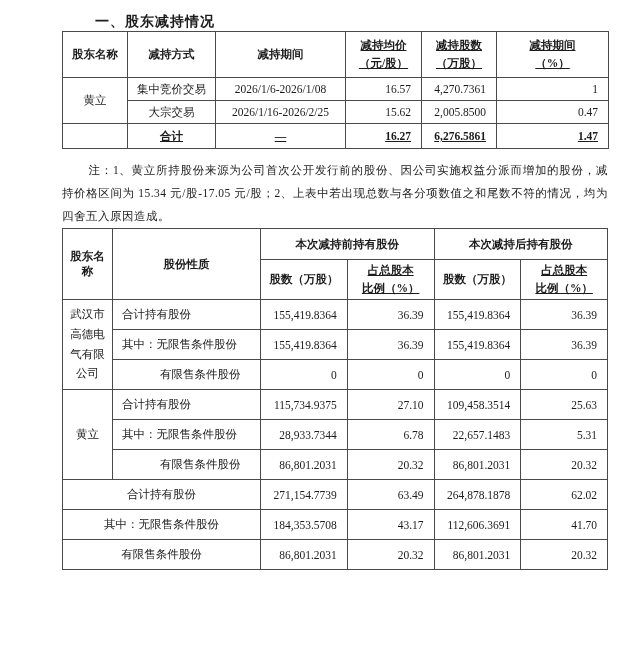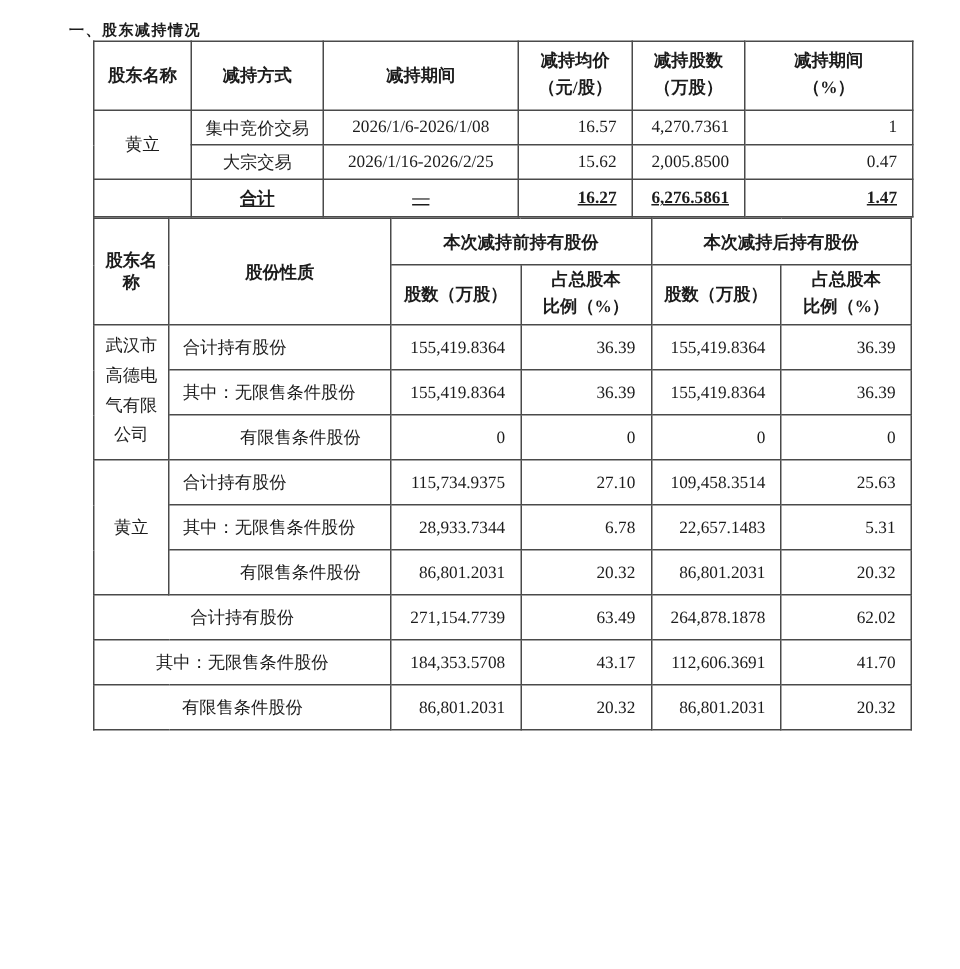--- a/index.html
+++ b/index.html
@@ -7,22 +7,22 @@
   body {
     background:#ffffff;
     color:#1c1c1c;
     font-family:"Liberation Serif","DejaVu Serif",serif;
     overflow:hidden;
     position:relative;
   }
   .doc { width:640px; height:646px; overflow:hidden; }
 
   .section-title {
-    font-size:10px; font-weight:bold;
-    margin:13px 0 0 46px; letter-spacing:1px;
+    font-size:14px; font-weight:bold;
+    margin:13px 0 0 95px; letter-spacing:1px;
   }
   .sub-title {
     font-size:12.5px; font-weight:normal;
     margin:14px 0 7px 106px; letter-spacing:1px;
   }
   .sub-title-2 {
     font-size:12.5px; font-weight:normal;
     margin:11px 0 8px 106px; letter-spacing:1px;
   }
 
@@ -53,21 +53,21 @@
   .t2 .c1{width:50px}.t2 .c2{width:148px}.t2 .c3{width:100px}
   .t2 .c4{width:75px}.t2 .c5{width:98px}.t2 .c6{width:75px}
   .t2 tr.head1{height:31px}
   .t2 tr.head2{height:40px}
   .t2 tr.r{height:30px}
 
   .num { text-align:right; padding-right:10px; }
   .left { text-align:left; padding-left:9px; }
   .indent { text-align:left; padding-left:47px; }
   .name-cell { padding:1px 5px; line-height:1.7;text-align:center; }
-  .two-line { line-height:1.55; }
+  .two-line { line-height:1.55;text-decoration:underline; }
 
   .note {
     width:546px; margin:10px 0 0 62px;
     font-size:11.5px; line-height:23px;
     text-align:justify; text-indent:2.3em;
     letter-spacing:0.5px;
   }
 </style>
 </head>
 <body>
@@ -114,20 +114,21 @@
       <td></td>
       <td>合计</td>
       <td>—</td>
       <td class="num">16.27</td>
       <td class="num">6,276.5861</td>
       <td class="num">1.47</td>
     </tr>
   </tbody>
     </table>
 
+  <p class="note">注：1、黄立所持股份来源为公司首次公开发行前的股份、因公司实施权益分派而增加的股份，减持价格区间为 15.34 元/股-17.05 元/股；2、上表中若出现总数与各分项数值之和尾数不符的情况，均为四舍五入原因造成。</p>
 
 
   <table class="t2">
     <tbody>
         <tr class="head1">
       <th class="c1" rowspan="2">股东名称</th>
       <th class="c2" rowspan="2">股份性质</th>
       <th colspan="2">本次减持前持有股份</th>
       <th colspan="2">本次减持后持有股份</th>
     </tr>

